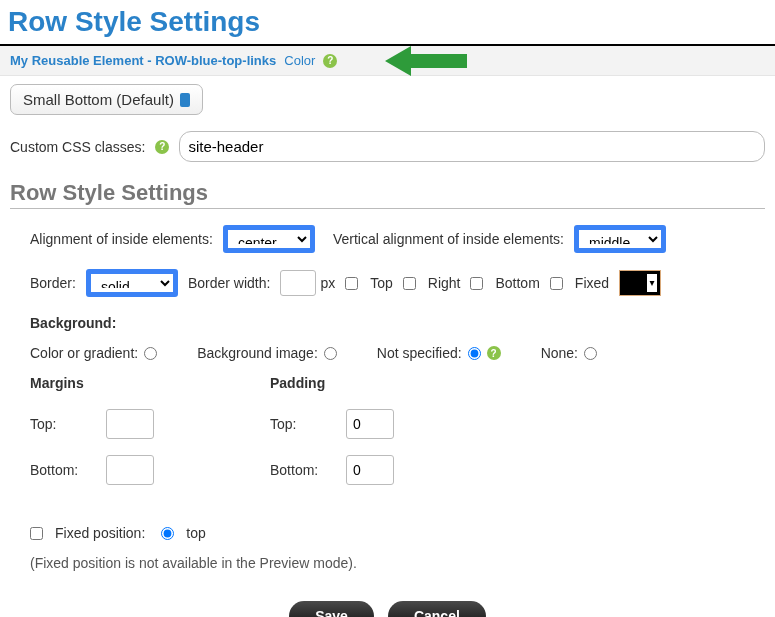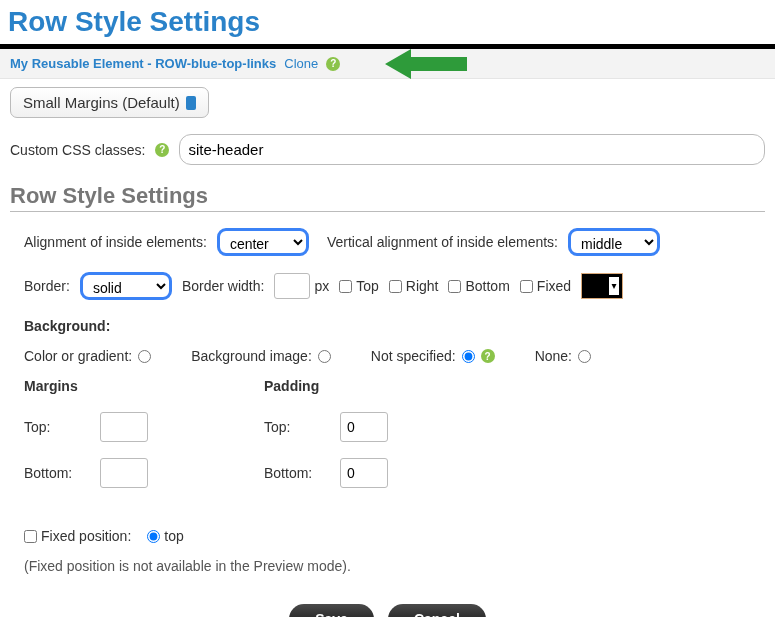--- a/index.html
+++ b/index.html
@@ -11,21 +11,21 @@
       width: 775px;
     }
     .page-title {
       font-size: 28px;
       font-weight: bold;
       color: #2a82c9;
       padding: 6px 8px;
     }
     .breadcrumb-bar {
       background: #f3f3f3;
-      border-top: 5px solid #000000;
+      border-top: 2px solid #000000;
       border-bottom: 1px solid #e5e5e5;
       padding: 7px 10px;
       display: flex;
       align-items: center;
       gap: 8px;
       position: relative;
     }
     .breadcrumb-title {
       color: #2a82c9;
       font-weight: bold;
@@ -98,48 +98,49 @@
     }
     .section-title {
       font-size: 22px;
       font-weight: bold;
       color: #777;
       border-bottom: 1px solid #bbb;
       margin: 10px 10px 8px;
       padding-bottom: 2px;
     }
     .settings {
-      padding: 0 24px;
+      padding: 0 10px;
+      margin-left: 20px;
     }
     .frow {
       display: flex;
       align-items: center;
       gap: 10px;
       margin: 16px 0;
       flex-wrap: wrap;
     }
     select {
-      border: 3px solid #3b82f6;
-      border-radius: 9px;
+      border: 5px solid #3b82f6;
+      border-radius: 3px;
       padding: 4px 6px;
       font-size: 14px;
       height: 28px;
       background: #fff;
       min-width: 92px;
     }
     .small-input {
       border: 1px solid #bbb;
       border-radius: 3px;
       height: 26px;
       width: 36px;
       padding: 2px 4px;
       font-size: 14px;
     }
     .px-label { margin-left: -6px; }
-    .cb { display: inline-flex; align-items: center; gap: 4px; }
+    .cb { display: inline-flex; align-items: center; gap: 12px; }
     input[type=checkbox], input[type=radio] { cursor: pointer; }
     .color-swatch {
       display: inline-block;
       width: 42px;
       height: 26px;
       border: 1px solid #d9a97a;
       background: #000;
       cursor: pointer;
       position: relative;
     }
@@ -185,30 +186,30 @@
       cursor: pointer;
     }
   </style>
 </head>
 <body>
 
 <h1 class="page-title">Row Style Settings</h1>
 
 <div class="breadcrumb-bar">
   <span class="breadcrumb-title">My Reusable Element - ROW-blue-top-links</span>
-  <span class="clone-link">Clone</span>
+  <span class="clone-link">Color</span>
   <span class="help-icon">?</span>
   <svg class="arrow" width="82" height="34" viewBox="0 0 82 34">
     <polygon points="0,17 26,2 26,10 82,10 82,24 26,24 26,32" fill="#2e9b3a"></polygon>
   </svg>
 </div>
 
 <div class="tabs">
   <div class="tab">
-    <span>Small Margins (Default)</span>
+    <span>Small Bottom (Default)</span>
     <span class="device-icon device-small"></span>
   </div>
 </div>
 
 <div class="form-row">
   <span class="label">Custom CSS classes:</span>
   <span class="help-icon">?</span>
   <input class="text-input" type="text" value="site-header" style="">
 </div>
 

